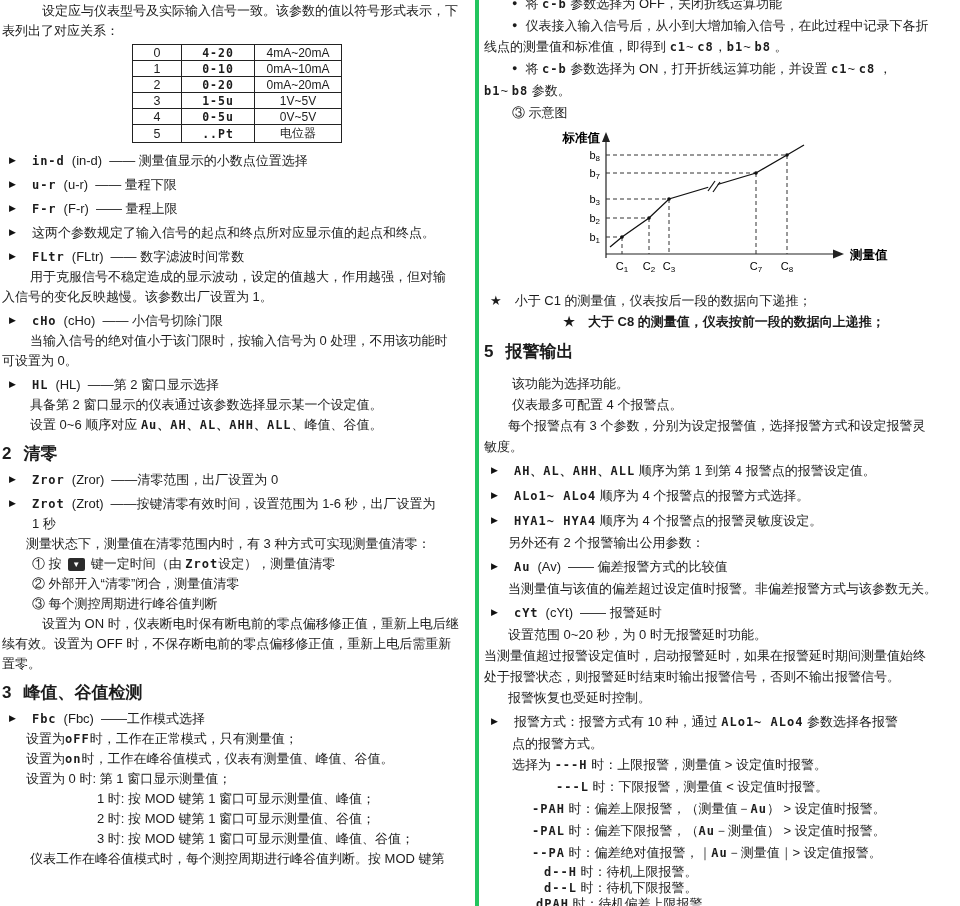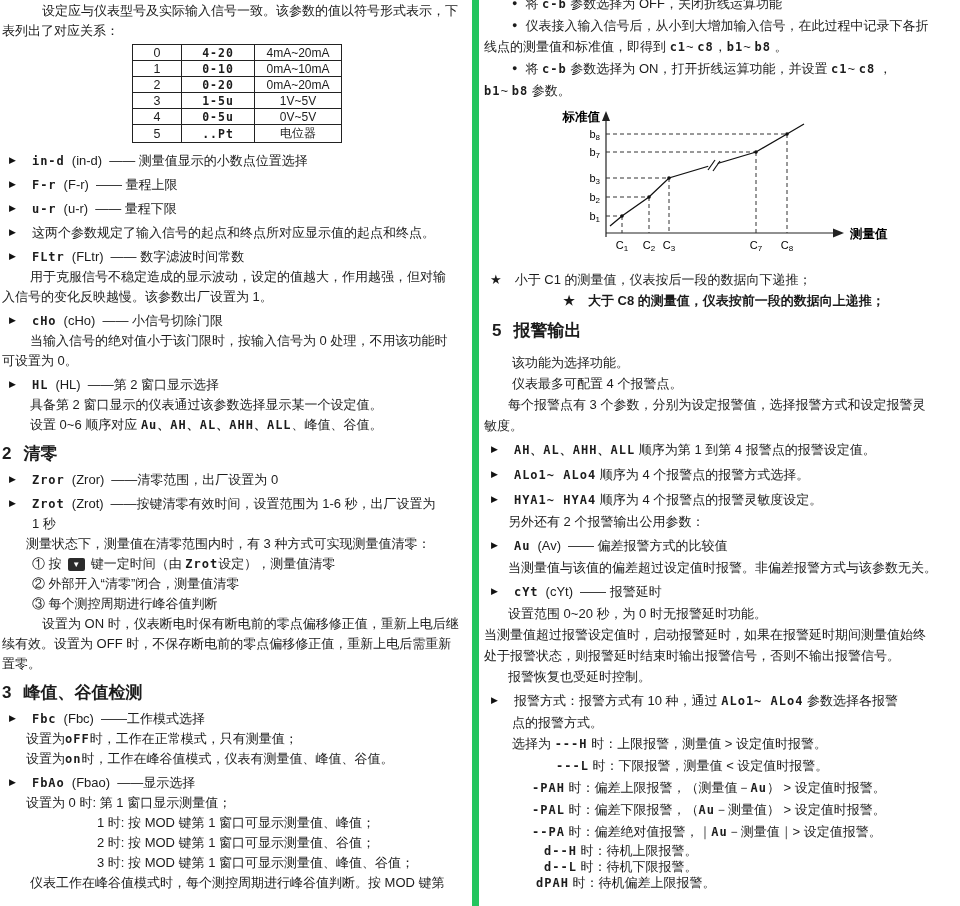--- a/index.html
+++ b/index.html
@@ -2,36 +2,36 @@
 <html><head>
 <meta charset="utf-8">
 <style>
   html,body{margin:0;padding:0;}
   body{
     width:960px;height:906px;overflow:hidden;background:#ffffff;color:#1c1c1c;
     font-family:"Liberation Sans",sans-serif;font-size:13px;
   }
   .page{display:flex;height:906px;}
   .col{box-sizing:border-box;}
-  .col-left{width:479px;border-right:7px solid #22c55e;padding:1px 4px 0 2px;}
+  .col-left{width:479px;border-right:4px solid #22c55e;padding:1px 4px 0 2px;}
   .col-right{width:481px;padding:1px 2px 0 5px;}
   .ln{line-height:20px;white-space:nowrap;}
   .col-right .ln{line-height:21px;}
   .dense{line-height:15px !important;}
   .cut{margin-top:-8px;}
   .pl28{padding-left:28px;} .pl40{padding-left:40px;} .pl30{padding-left:30px;}
   .pl24{padding-left:24px;} .pl48{padding-left:48px;} .pl52{padding-left:52px;}
   .pl60{padding-left:60px;} .pl72{padding-left:72px;} .pl95{padding-left:95px;}
   .blt{margin-top:3px;}
   .mk{font-size:9px;vertical-align:2px;margin:0 16px 0 7px;color:#111;}
   .dot{font-size:9px;vertical-align:2px;margin-right:8px;}
   .lcd{font-family:"DejaVu Sans Mono",monospace;font-weight:bold;font-size:12px;letter-spacing:1px;}
   .paren{margin:0 7px;text-align:center;}
   .h{font-weight:bold;font-size:17px;line-height:24px;margin:7px 0 2px 0;}
-  .col-right .h{margin:8px 0 9px 8px;}
+  .col-right .h{margin:8px 0 9px 0;}
   .ht{margin-left:12px;}
   .starln{line-height:22px;}
   .starln .star{font-size:13px;margin:0 13px 0 6px;}
   .bold{font-weight:bold;text-align:center;}
   .keybox{display:inline-block;width:17px;height:13px;background:#2b2b2b;color:#fff;
     font-size:8px;line-height:13px;text-align:center;border-radius:2px;vertical-align:1px;margin:0 6px;}
   table.sig{border-collapse:collapse;margin:3px 0 7px 130px;}
   table.sig td{border:1px solid #222;height:15px;text-align:center;font-size:12.5px;padding:0;}
   table.sig td.c1{width:48px;}
   table.sig td.c2{width:72px;}
@@ -80,22 +80,22 @@
           </tr>
       <tr>
             <td class="c1">5</td>
             <td class="c2"><span class="lcd">..Pt</span></td>
             <td class="c3">电位器</td>
           </tr>
     </tbody>
       </table>
 
     <div class="ln blt"><span class="mk">▶</span><span class="lcd">in-d</span><span class="paren">(in-d)</span><span>—— 测量值显示的小数点位置选择</span></div>
+    <div class="ln blt"><span class="mk">▶</span><span class="lcd">u-r</span><span class="paren">(u-r)</span><span>—— 量程下限</span></div>
     <div class="ln blt"><span class="mk">▶</span><span class="lcd">F-r</span><span class="paren">(F-r)</span><span>—— 量程上限</span></div>
-    <div class="ln blt"><span class="mk">▶</span><span class="lcd">u-r</span><span class="paren">(u-r)</span><span>—— 量程下限</span></div>
     <div class="ln blt"><span class="mk">▶</span><span>这两个参数规定了输入信号的起点和终点所对应显示值的起点和终点。</span></div>
     <div class="ln blt"><span class="mk">▶</span><span class="lcd">FLtr</span><span class="paren">(FLtr)</span><span>—— 数字滤波时间常数</span></div>
     <div class="ln pl28"><span>用于克服信号不稳定造成的显示波动，设定的值越大，作用越强，但对输</span></div>
     <div class="ln"><span>入信号的变化反映越慢。该参数出厂设置为 1。</span></div>
 
     <div class="ln blt"><span class="mk">▶</span><span class="lcd">cHo</span><span class="paren">(cHo)</span><span>—— 小信号切除门限</span></div>
     <div class="ln pl28"><span>当输入信号的绝对值小于该门限时，按输入信号为 0 处理，不用该功能时</span></div>
     <div class="ln"><span>可设置为 0。</span></div>
 
     <div class="ln blt"><span class="mk">▶</span><span class="lcd">HL</span><span class="paren">(HL)</span><span>——第 2 窗口显示选择</span></div>
@@ -114,34 +114,34 @@
     <div class="ln pl40"><span>设置为 ON 时，仪表断电时保有断电前的零点偏移修正值，重新上电后继</span></div>
     <div class="ln"><span>续有效。设置为 OFF 时，不保存断电前的零点偏移修正值，重新上电后需重新</span></div>
     <div class="ln"><span>置零。</span></div>
 
     <div class="h"><span>3</span><span class="ht">峰值、谷值检测</span></div>
 
     <div class="ln blt"><span class="mk">▶</span><span class="lcd">Fbc</span><span class="paren">(Fbc)</span><span>——工作模式选择</span></div>
     <div class="ln pl24"><span>设置为</span><span class="lcd">oFF</span><span>时，工作在正常模式，只有测量值；</span></div>
     <div class="ln pl24"><span>设置为</span><span class="lcd">on</span><span>时，工作在峰谷值模式，仪表有测量值、峰值、谷值。</span></div>
 
-    <div class="ln blt"><span class="mk">▶</span><span class="lcd">FbAo</span><span class="paren">(Fbao)</span><span>——显示选择</span></div>
     <div class="ln pl24"><span>设置为 0 时: 第 1 窗口显示测量值；</span></div>
     <div class="ln pl95"><span>1 时: 按 MOD 键第 1 窗口可显示测量值、峰值；</span></div>
     <div class="ln pl95"><span>2 时: 按 MOD 键第 1 窗口可显示测量值、谷值；</span></div>
     <div class="ln pl95"><span>3 时: 按 MOD 键第 1 窗口可显示测量值、峰值、谷值；</span></div>
     <div class="ln pl28"><span>仪表工作在峰谷值模式时，每个测控周期进行峰谷值判断。按 MOD 键第</span></div>
   </div>
 
   <div class="col col-right">
     <div class="ln pl28 cut"><span class="dot">●</span><span>将 </span><span class="lcd">c-b</span><span> 参数选择为 OFF，关闭折线运算功能</span></div>
     <div class="ln pl28"><span class="dot">●</span><span>仪表接入输入信号后，从小到大增加输入信号，在此过程中记录下各折</span></div>
     <div class="ln"><span>线点的测量值和标准值，即得到 </span><span class="lcd">c1</span><span>~ </span><span class="lcd">c8</span><span>，</span><span class="lcd">b1</span><span>~ </span><span class="lcd">b8</span><span> 。</span></div>
     <div class="ln pl28"><span class="dot">●</span><span>将 </span><span class="lcd">c-b</span><span> 参数选择为 ON，打开折线运算功能，并设置 </span><span class="lcd">c1</span><span>~ </span><span class="lcd">c8</span><span> ，</span></div>
     <div class="ln"><span class="lcd">b1</span><span>~ </span><span class="lcd">b8</span><span> 参数。</span></div>
+    <div class="ln pl28"><span>③ 示意图</span></div>
 
     <div class="figwrap">
       <svg width="395" height="150" viewBox="0 0 395 150">
 
         <line x1="60" y1="10" x2="60" y2="128" stroke="#222" stroke-width="1.2"></line>
         <polygon points="60,2 56,12 64,12" fill="#222"></polygon>
         <line x1="60" y1="124" x2="290" y2="124" stroke="#222" stroke-width="1.2"></line>
         <polygon points="298,124 287,119.5 287,128.5" fill="#222"></polygon>
         <text x="54" y="12" text-anchor="end" class="fig-label">标准值</text>
         <text x="304" y="129" class="fig-label">测量值</text>

